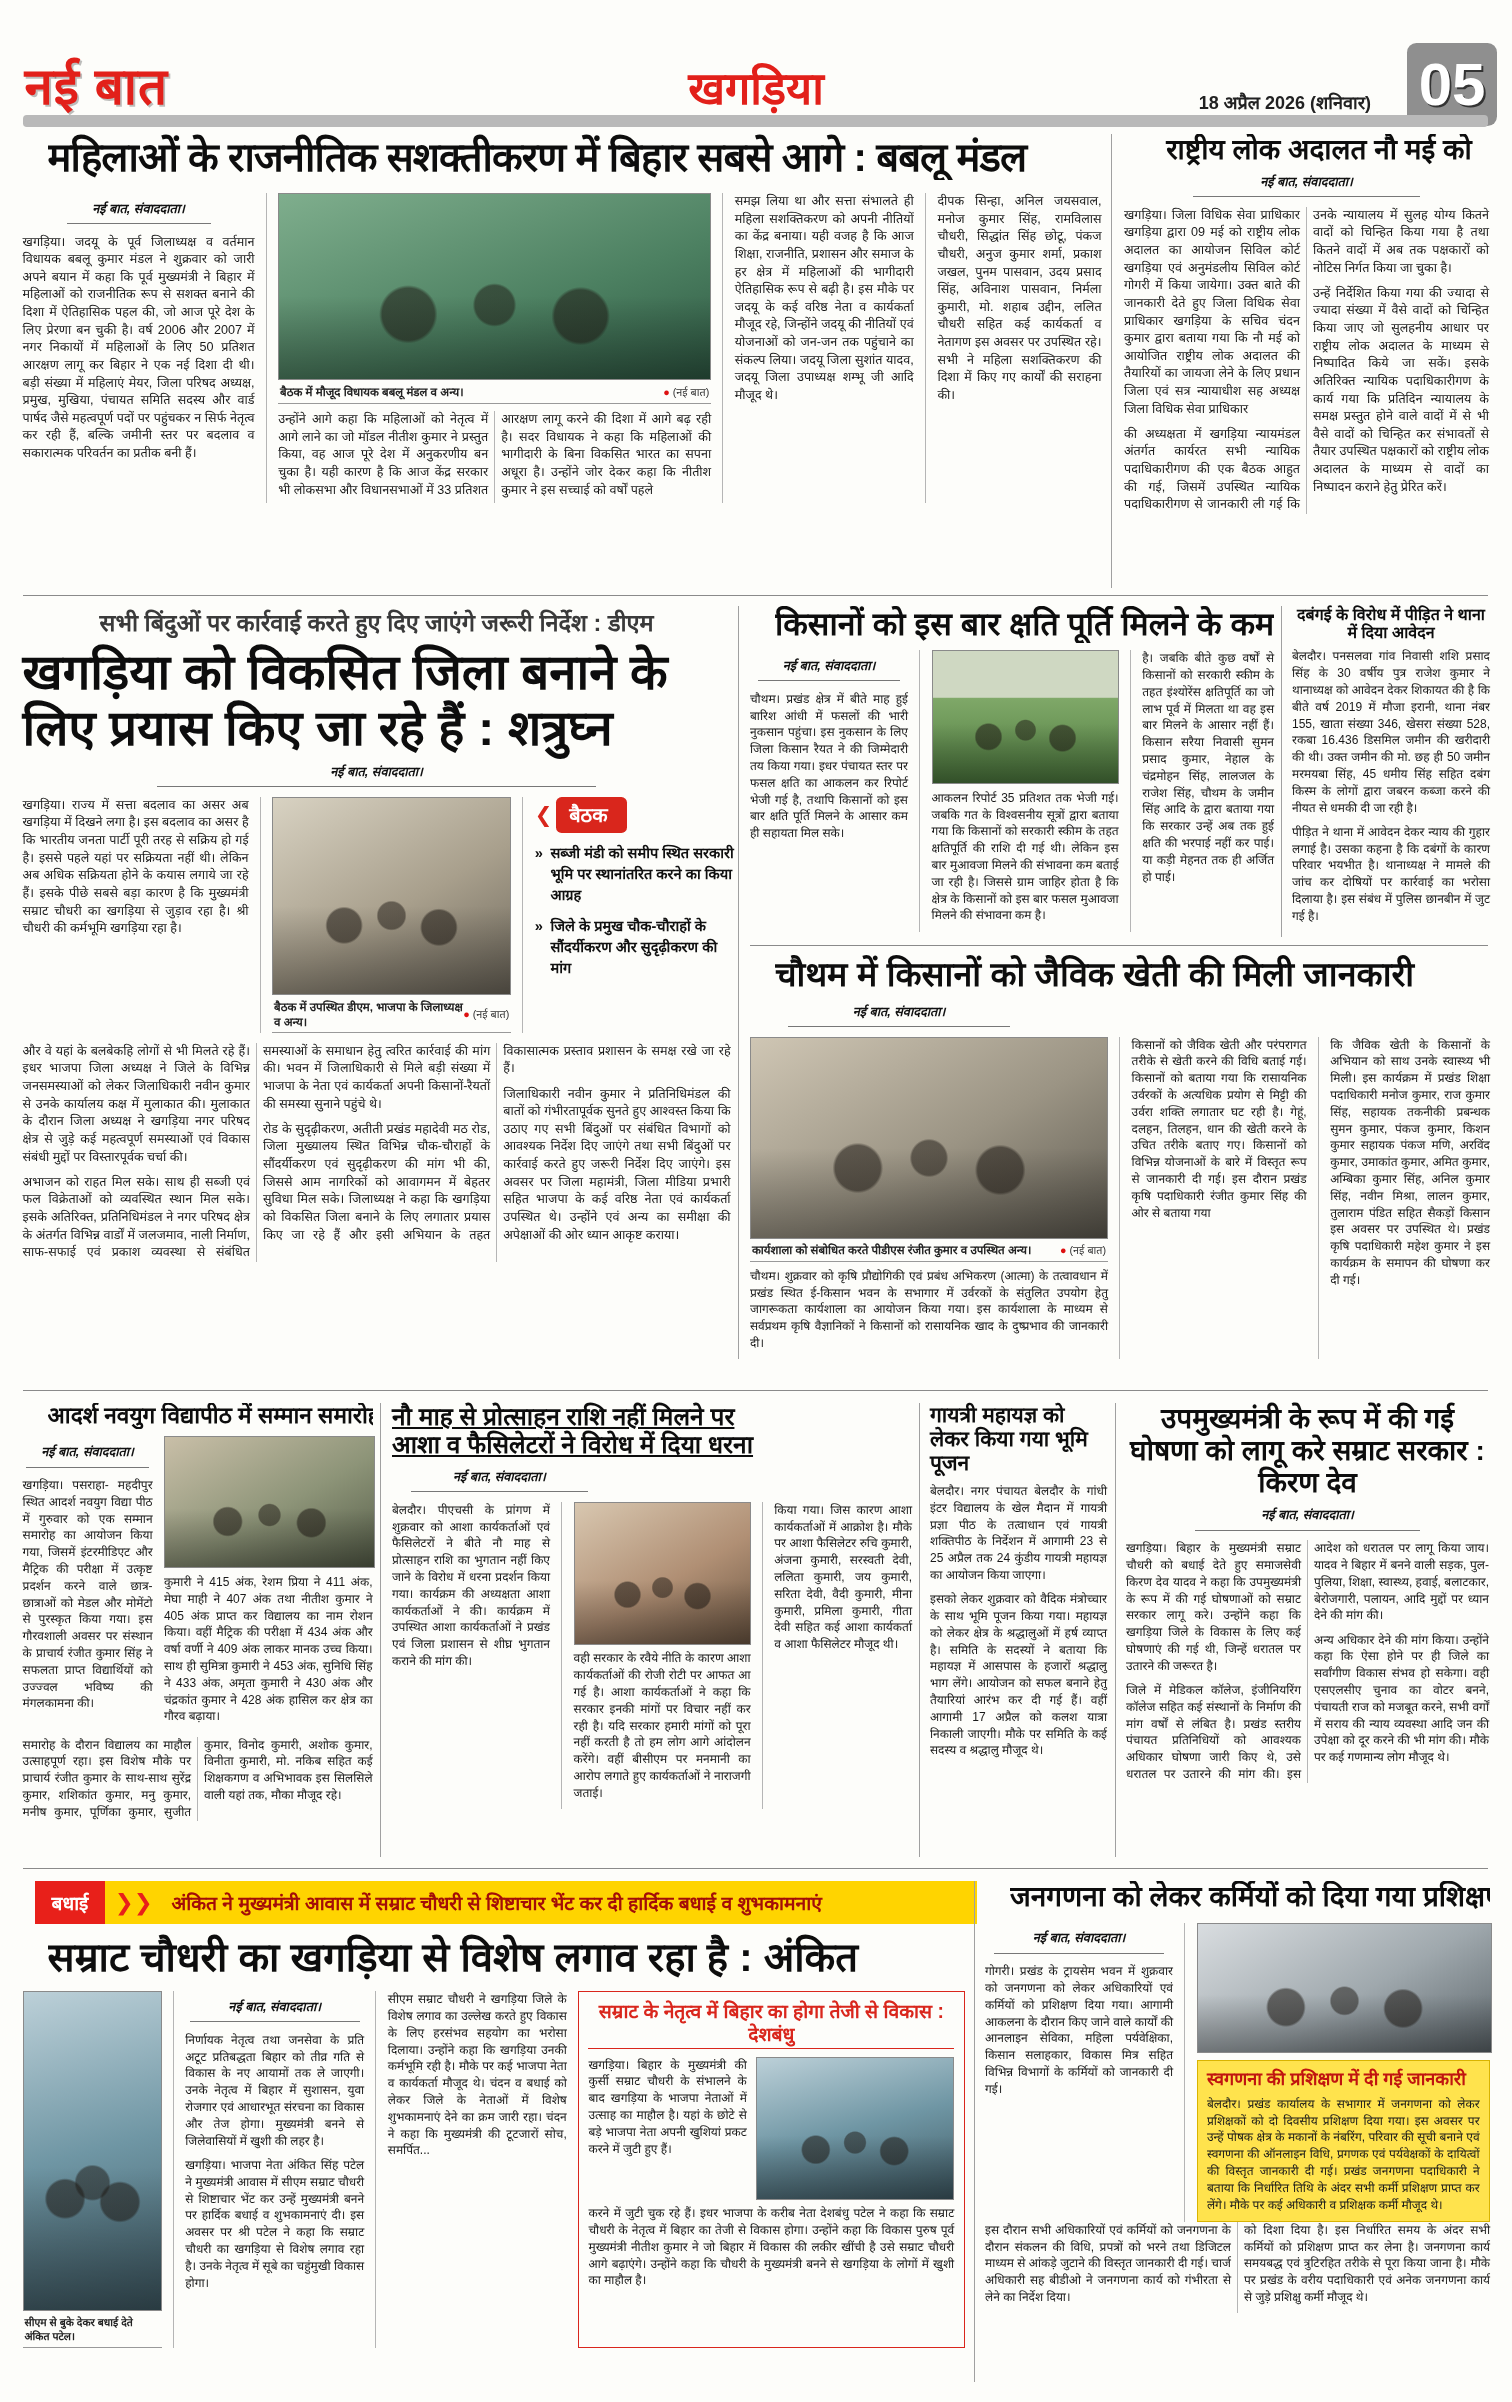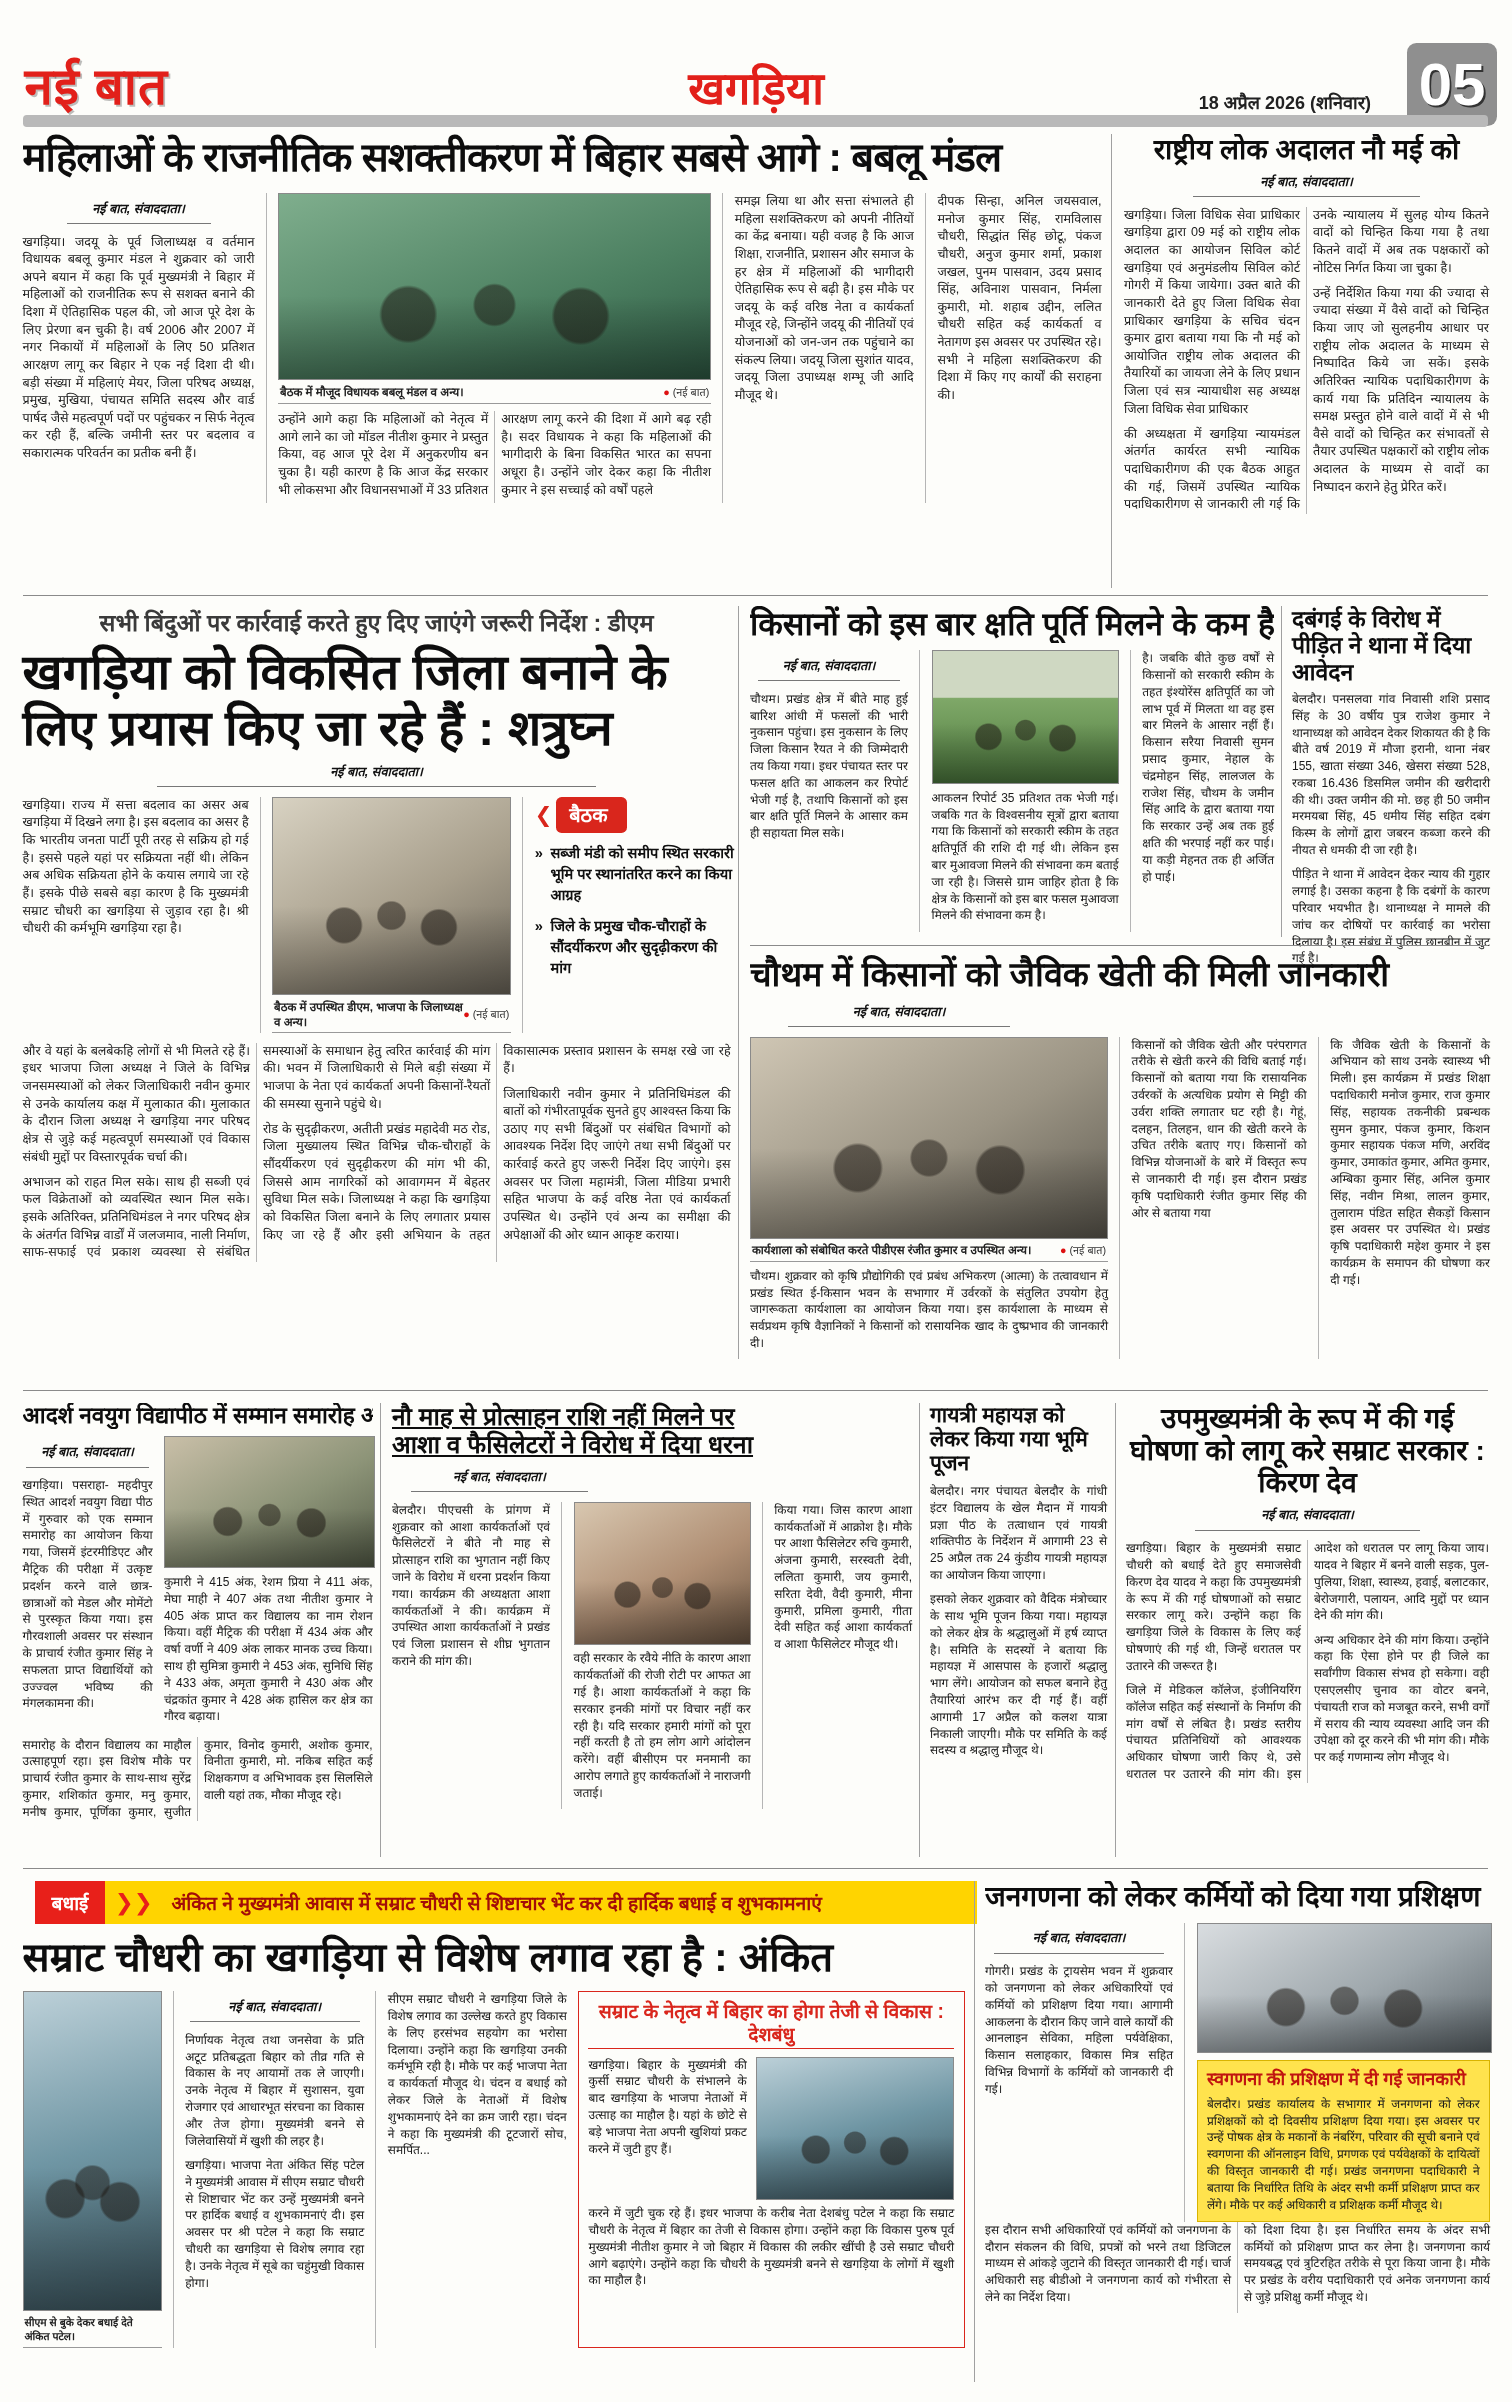--- a/index.html
+++ b/index.html
@@ -13,21 +13,21 @@
   .pagenum{position:absolute;right:15px;top:43px;width:90px;height:83px;background:#8f8f8f;border-radius:9.4px;
            display:flex;align-items:center;justify-content:center;font-size:60px;font-weight:900;color:#ffffff;
            text-shadow:1.9px 1.9px 0 #333;}
   .graybar{position:absolute;left:22.6px;right:24.5px;top:115px;height:12.2px;background:#b9b9b9;border-radius:3.8px;}
   
   .hr{position:absolute;height:0.9px;background:#8a8a8a;}
   .vr{position:absolute;width:0.9px;background:#a0a0a0;}
   
   .art{position:absolute;}
   .hl{font-weight:900;color:#0d0d0d;line-height:1.15;}
-  .one{white-space:nowrap;overflow:hidden;}
+  .one{white-space:nowrap;overflow:hidden;margin-left:25px;}
   .kicker{font-weight:800;color:#3a3a3a;text-align:center;white-space:nowrap;overflow:hidden;}
   .byline{text-align:center;font-weight:700;font-size:12.7px;color:#111;margin:5.6px auto 9.4px;width:62%;
           border-bottom:0.9px solid #777;padding-bottom:6.6px;font-style:italic;}
   .body{font-size:12.6px;line-height:1.4;text-align:justify;color:#191919;}
   .body p{margin:0 0 7.5px 0;}
   .cols2{column-count:2;column-gap:13px;column-rule:0.9px solid #b5b5b5;}
   .cols3{column-count:3;column-gap:13px;column-rule:0.9px solid #b5b5b5;}
   .row{display:flex;gap:11.3px;}
   .col-sep{border-left:0.9px solid #b5b5b5;padding-left:11.3px;}
   
@@ -185,21 +185,21 @@
       <div class="col-sep" style="flex:1;">
         <div class="body small">
             <p>है। जबकि बीते कुछ वर्षों से किसानों को सरकारी स्कीम के तहत इंश्योरेंस क्षतिपूर्ति का जो लाभ पूर्व में मिलता था वह इस बार मिलने के आसार नहीं हैं। किसान सरैया निवासी सुमन प्रसाद कुमार, नेहाल के चंद्रमोहन सिंह, लालजल के राजेश सिंह, चौथम के जमीन सिंह आदि के द्वारा बताया गया कि सरकार उन्हें अब तक हुई क्षति की भरपाई नहीं कर पाई। या कड़ी मेहनत तक ही अर्जित हो पाई।</p>
           </div>
       </div>
     </div>
   </div>
 
   <div class="vr" style="left:1281px;top:606px;height:331px;"></div>
   <div class="art" style="left:1292px;top:606px;width:198px;height:331px;">
-    <div class="hl" style="font-size:23px;">दबंगई के विरोध में पीड़ित ने थाना में दिया आवेदन</div>
+    <div class="hl" style="font-size:16px;text-align:center;">दबंगई के विरोध में पीड़ित ने थाना में दिया आवेदन</div>
     <div class="body small" style="margin-top:5.6px;">
       <p>बेलदौर। पनसलवा गांव निवासी शशि प्रसाद सिंह के 30 वर्षीय पुत्र राजेश कुमार ने थानाध्यक्ष को आवेदन देकर शिकायत की है कि बीते वर्ष 2019 में मौजा इरानी, थाना नंबर 155, खाता संख्या 346, खेसरा संख्या 528, रकबा 16.436 डिसमिल जमीन की खरीदारी की थी। उक्त जमीन की मो. छह ही 50 जमीन मरमयबा सिंह, 45 धमीय सिंह सहित दबंग किस्म के लोगों द्वारा जबरन कब्जा करने की नीयत से धमकी दी जा रही है।</p>
       <p>पीड़ित ने थाना में आवेदन देकर न्याय की गुहार लगाई है। उसका कहना है कि दबंगों के कारण परिवार भयभीत है। थानाध्यक्ष ने मामले की जांच कर दोषियों पर कार्रवाई का भरोसा दिलाया है। इस संबंध में पुलिस छानबीन में जुट गई है।</p>
     </div>
   </div>
 
   <div class="hr" style="left:750px;right:24.5px;top:945px;"></div>
   <div class="art" style="left:750px;top:955px;width:740px;height:405px;">
     <div class="hl one" style="font-size:34px;">चौथम में किसानों को जैविक खेती की मिली जानकारी</div>
     <div class="byline" style="width:30%;margin:7.5px 0 9.4px 38px;">नई बात, संवाददाता।</div>

